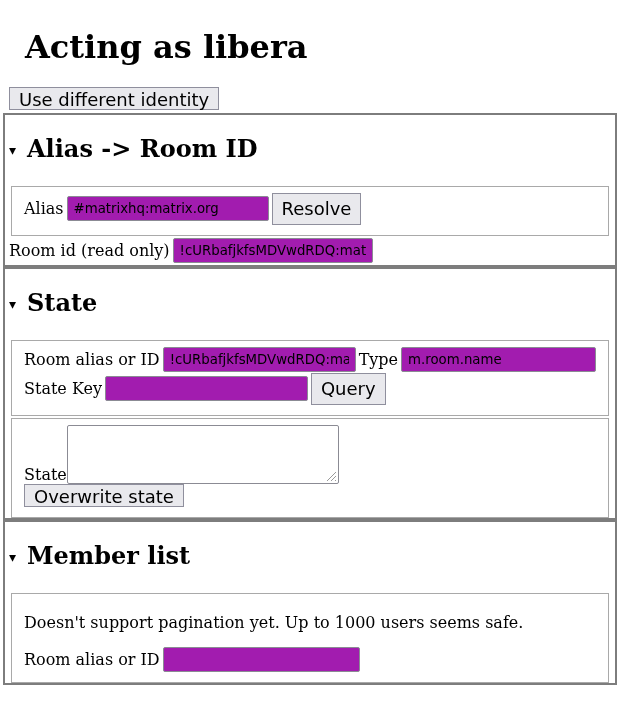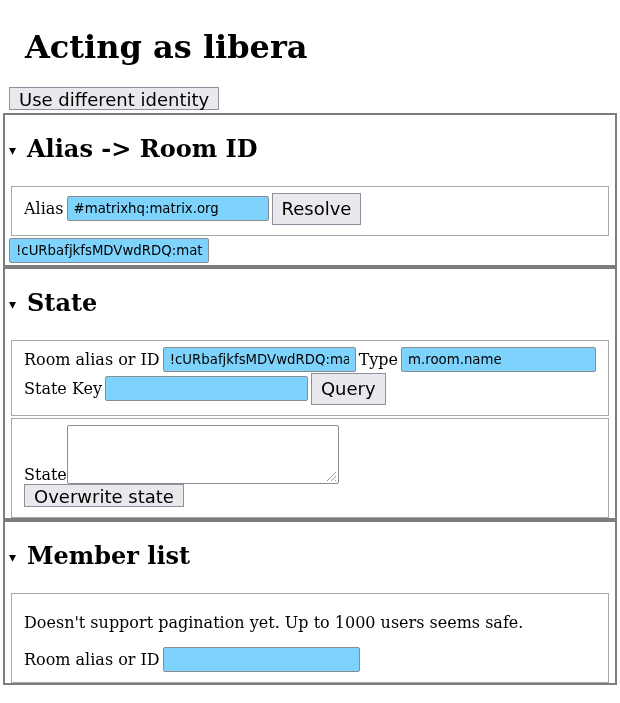--- a/index.html
+++ b/index.html
@@ -72,21 +72,21 @@
   }
   .row label { white-space: nowrap; }
   input.text-input {
     font-family: "DejaVu Sans", "Liberation Sans", sans-serif;
     font-size: 13.3px;
     color: #000;
     height: 25px;
     padding: 1px 6px;
     border: 1px solid var(--input-border, #8b8b94);
     border-radius: 2px;
-    background: #7dd3fc;
+    background: #a21caf;
   }
   .roomid-row { margin: 2px 0 1px 0; }
   .w202 { width: 202px; }
   .w200 { width: 200px; }
   .w197 { width: 197px; }
   .w199 { width: 199px; }
   .w203 { width: 203px; }
   .textarea-row {
     display: flex;
     align-items: flex-end;
@@ -130,20 +130,21 @@
     <span class="summary-title">Alias -&gt; Room ID</span>
   </div>
   <fieldset class="box">
     <div class="row">
       <label>Alias</label>
       <input type="text" class="text-input w202" value="#matrixhq:matrix.org" style="">
       <button type="button" class="tall">Resolve</button>
     </div>
   </fieldset>
   <div class="row roomid-row">
+    <label>Room id (read only)</label>
     <input type="text" class="text-input w200" readonly="" value="!cURbafjkfsMDVwdRDQ:matrix." style="">
   </div>
 </section>
 
 <section class="panel">
   <div class="summary">
     <span class="marker">▾</span>
     <span class="summary-title">State</span>
   </div>
   <fieldset class="box">

